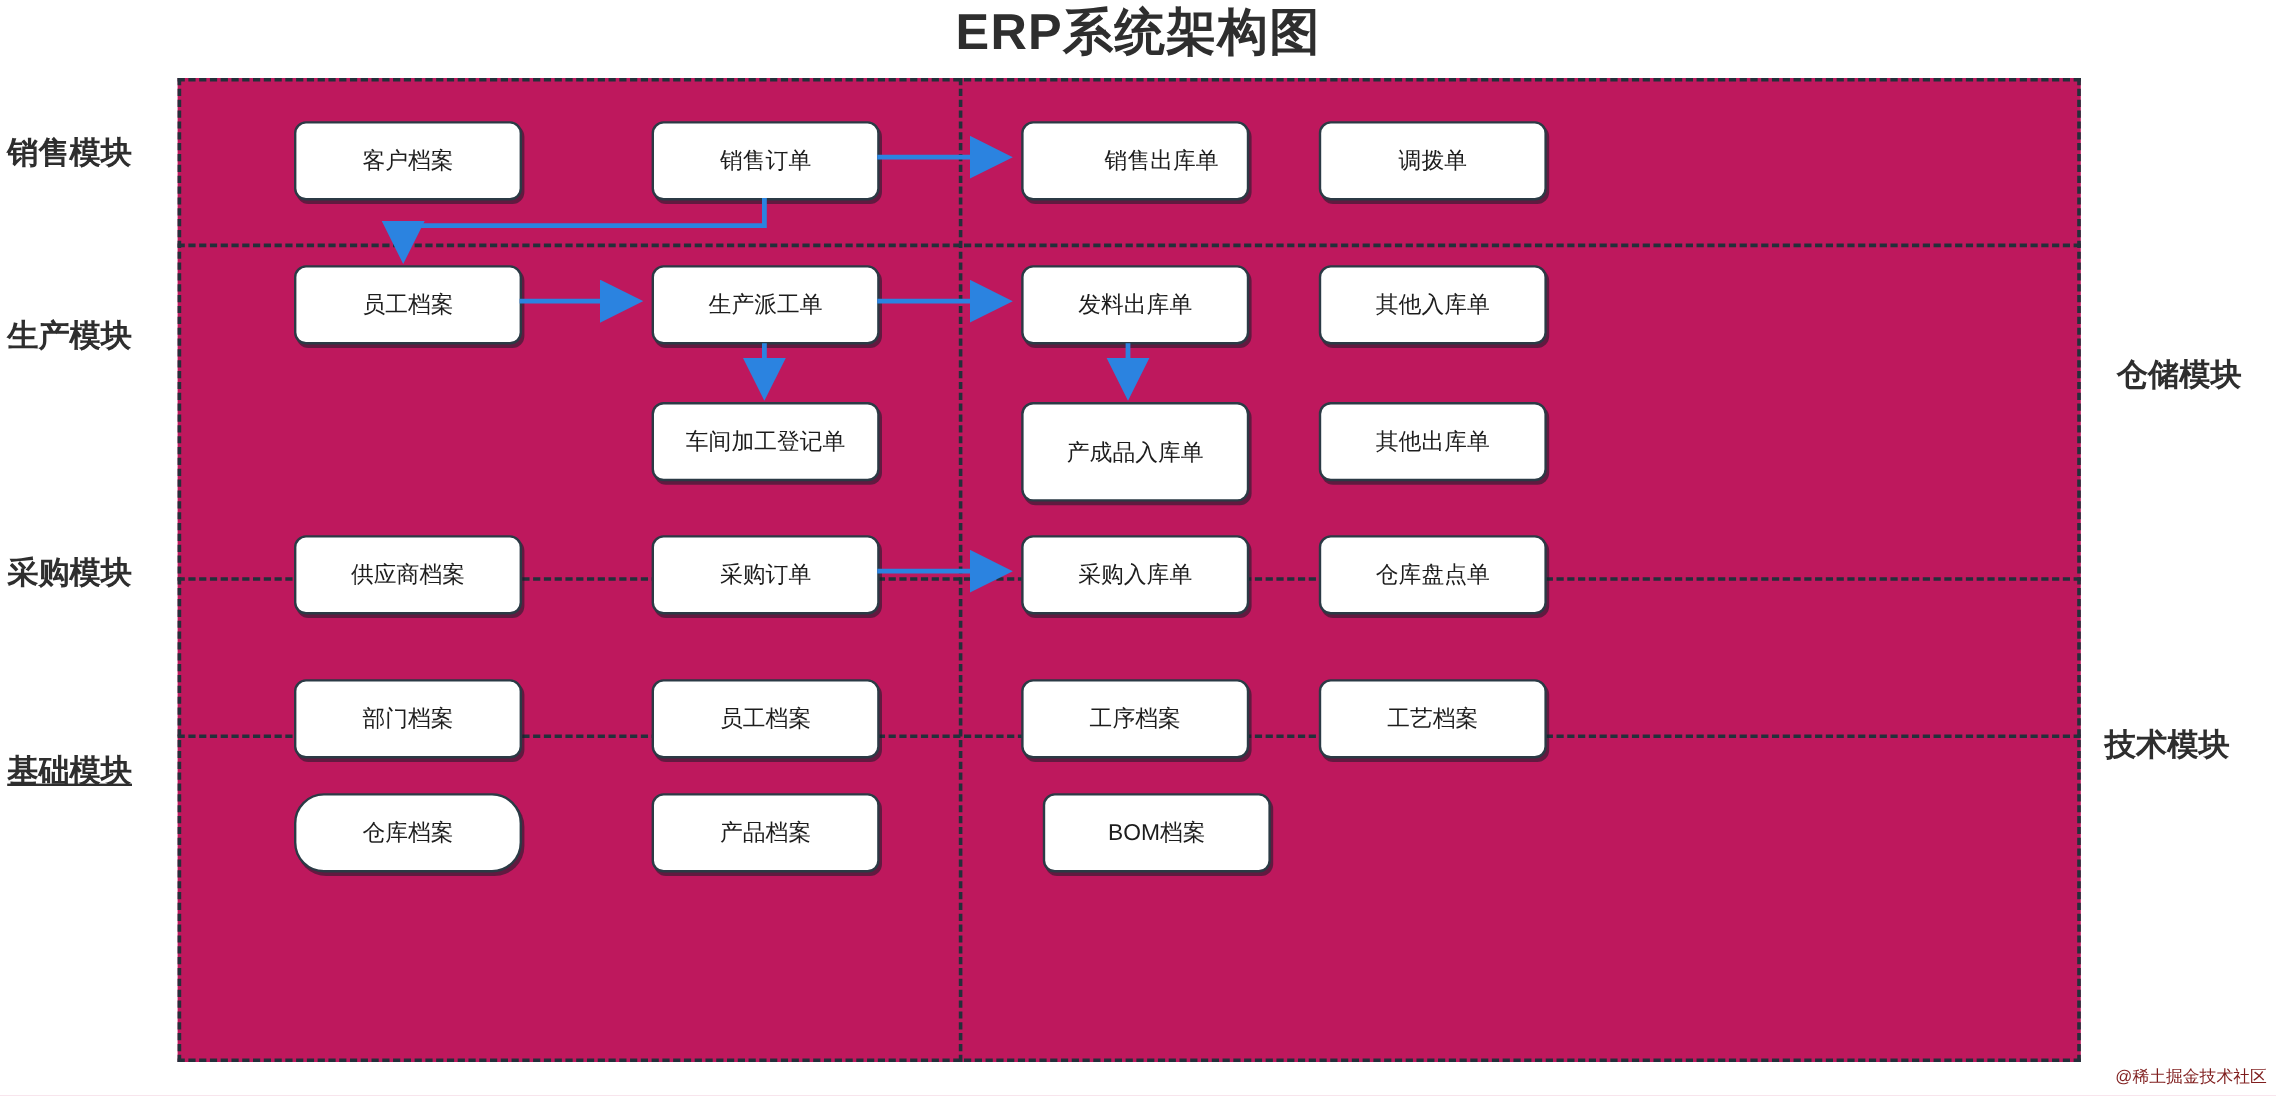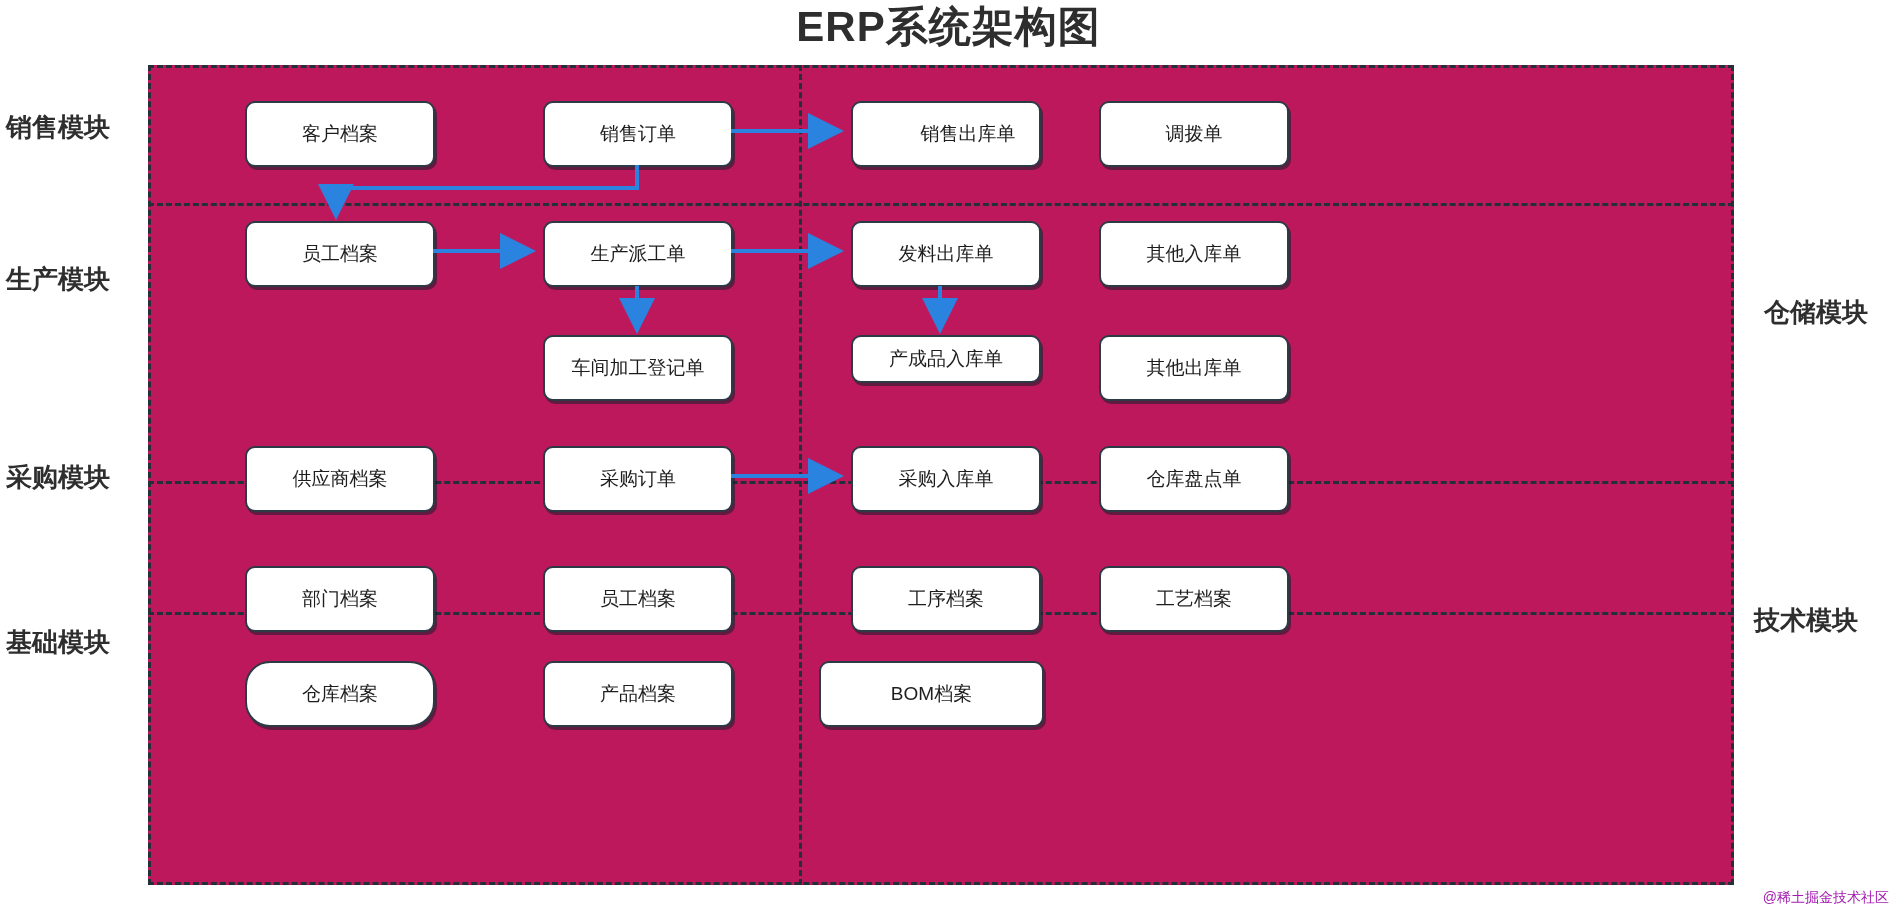--- a/index.html
+++ b/index.html
@@ -78,21 +78,21 @@
   #arrows {
     position: absolute;
     left: 0; top: 0;
     width: 1897px; height: 913px;
     pointer-events: none;
   }
   #watermark {
     position: absolute;
     right: 8px; bottom: 6px;
     font-size: 14px;
-    color: #a21caf;
+    color: #7f1d1d;
     white-space: nowrap;
   }
 </style>
 </head>
 <body>
 
 <div id="canvas">
 
   <div id="page-title">ERP系统架构图</div>
 
@@ -124,21 +124,21 @@
         </div>
         <div class="node" style="left: 700px; top: 153px; width: 190px; height: 66px;">
           <span>发料出库单</span>
         </div>
         <div class="node" style="left: 948px; top: 153px; width: 190px; height: 66px;">
           <span>其他入库单</span>
         </div>
         <div class="node" style="left: 392px; top: 267px; width: 190px; height: 66px;">
           <span>车间加工登记单</span>
         </div>
-        <div class="node" style="left: 700px; top: 267px; width: 190px; height: 48px;">
+        <div class="node" style="left: 700px; top: 267px; width: 190px; height: 83px;">
           <span>产成品入库单</span>
         </div>
         <div class="node" style="left: 948px; top: 267px; width: 190px; height: 66px;">
           <span>其他出库单</span>
         </div>
         <div class="node" style="left: 94px; top: 378px; width: 190px; height: 66px;">
           <span>供应商档案</span>
         </div>
         <div class="node" style="left: 392px; top: 378px; width: 190px; height: 66px;">
           <span>采购订单</span>
@@ -160,31 +160,31 @@
         </div>
         <div class="node" style="left: 948px; top: 498px; width: 190px; height: 66px;">
           <span>工艺档案</span>
         </div>
         <div class="node" style="left: 94px; top: 593px; width: 190px; height: 66px; border-radius: 25px;">
           <span>仓库档案</span>
         </div>
         <div class="node" style="left: 392px; top: 593px; width: 190px; height: 66px;">
           <span>产品档案</span>
         </div>
-        <div class="node" style="left: 668px; top: 593px; width: 225px; height: 66px;">
+        <div class="node" style="left: 718px; top: 593px; width: 190px; height: 66px;">
           <span>BOM档案</span>
         </div>
       </div>
   </div>
 
   <div id="side-label-layer">
       <div class="side-label left" style="top: 110px;">销售模块</div>
       <div class="side-label left" style="top: 262px;">生产模块</div>
       <div class="side-label left" style="top: 460px;">采购模块</div>
-      <div class="side-label left" style="top: 625px;">基础模块</div>
+      <div class="side-label left" style="top: 625px; text-decoration: underline;">基础模块</div>
       <div class="side-label right" style="top: 295px; margin-left: 10px;">仓储模块</div>
       <div class="side-label right" style="top: 603px;">技术模块</div>
     </div>
 
   <svg id="arrows" viewBox="0 0 1897 913">
     <defs>
       <marker id="ah" markerWidth="9" markerHeight="9" refX="7" refY="4.5" orient="auto">
         <path d="M0,0 L9,4.5 L0,9 z" fill="#2b83e0"></path>
       </marker>
     </defs>

